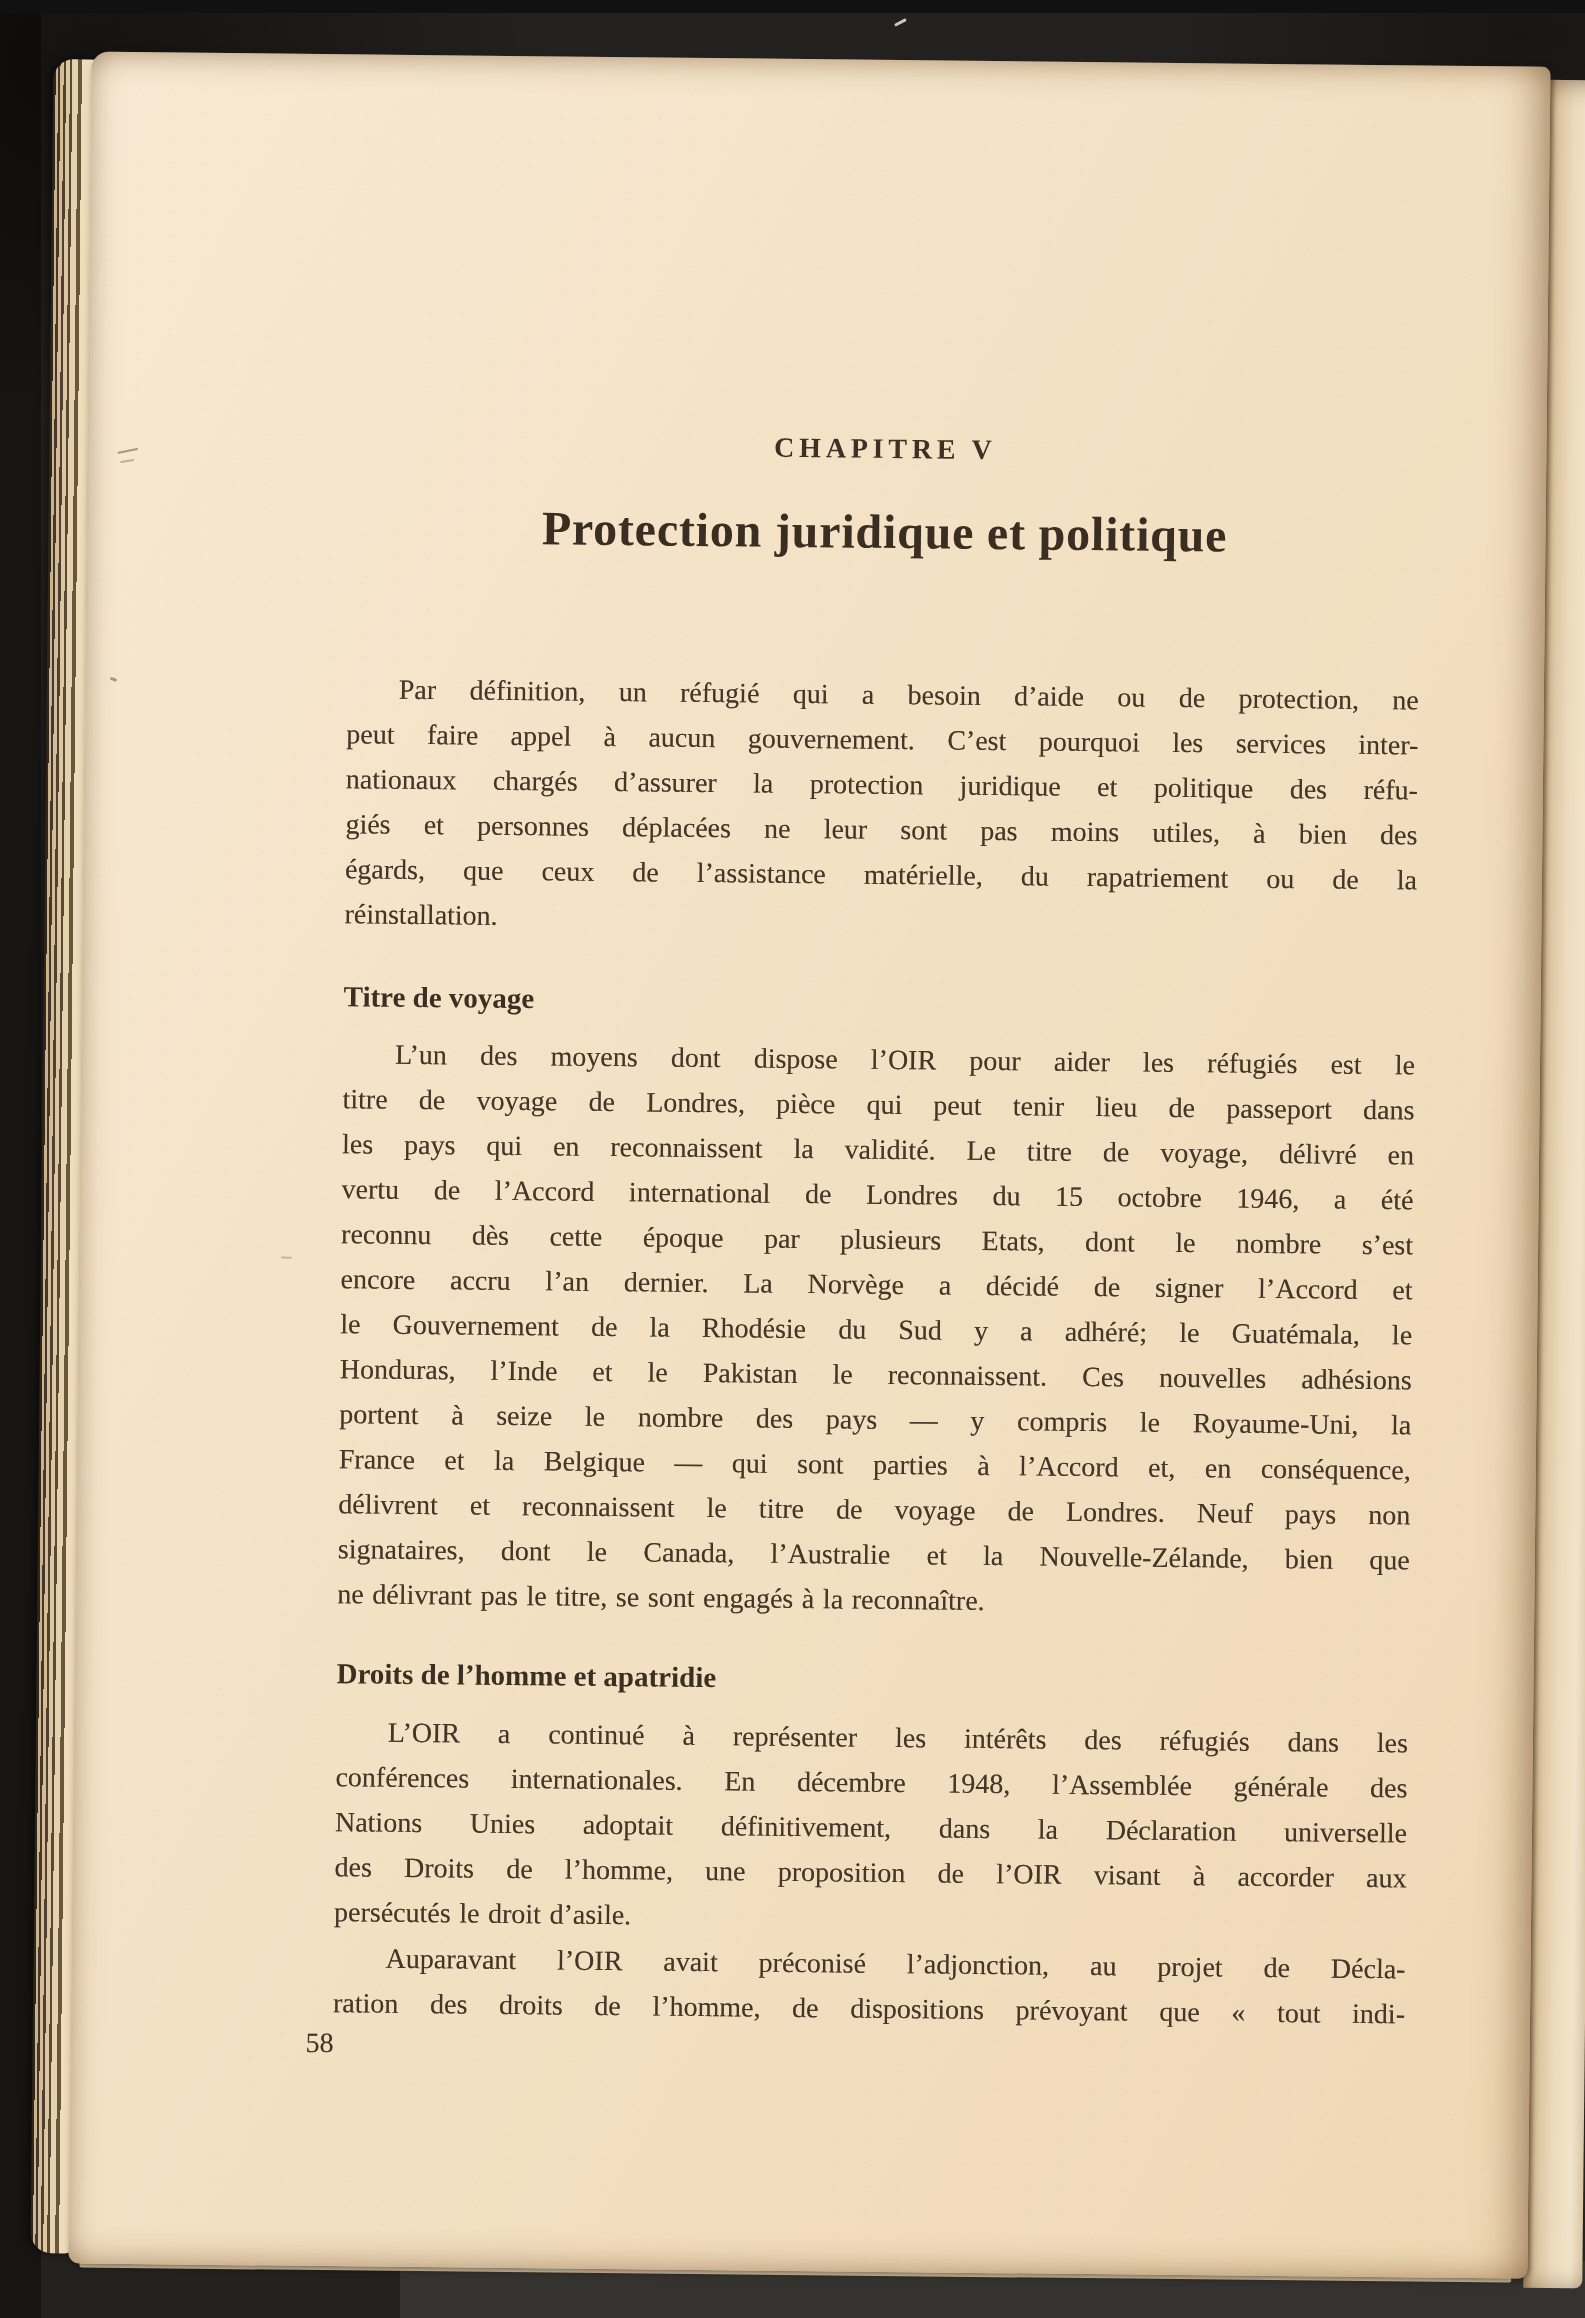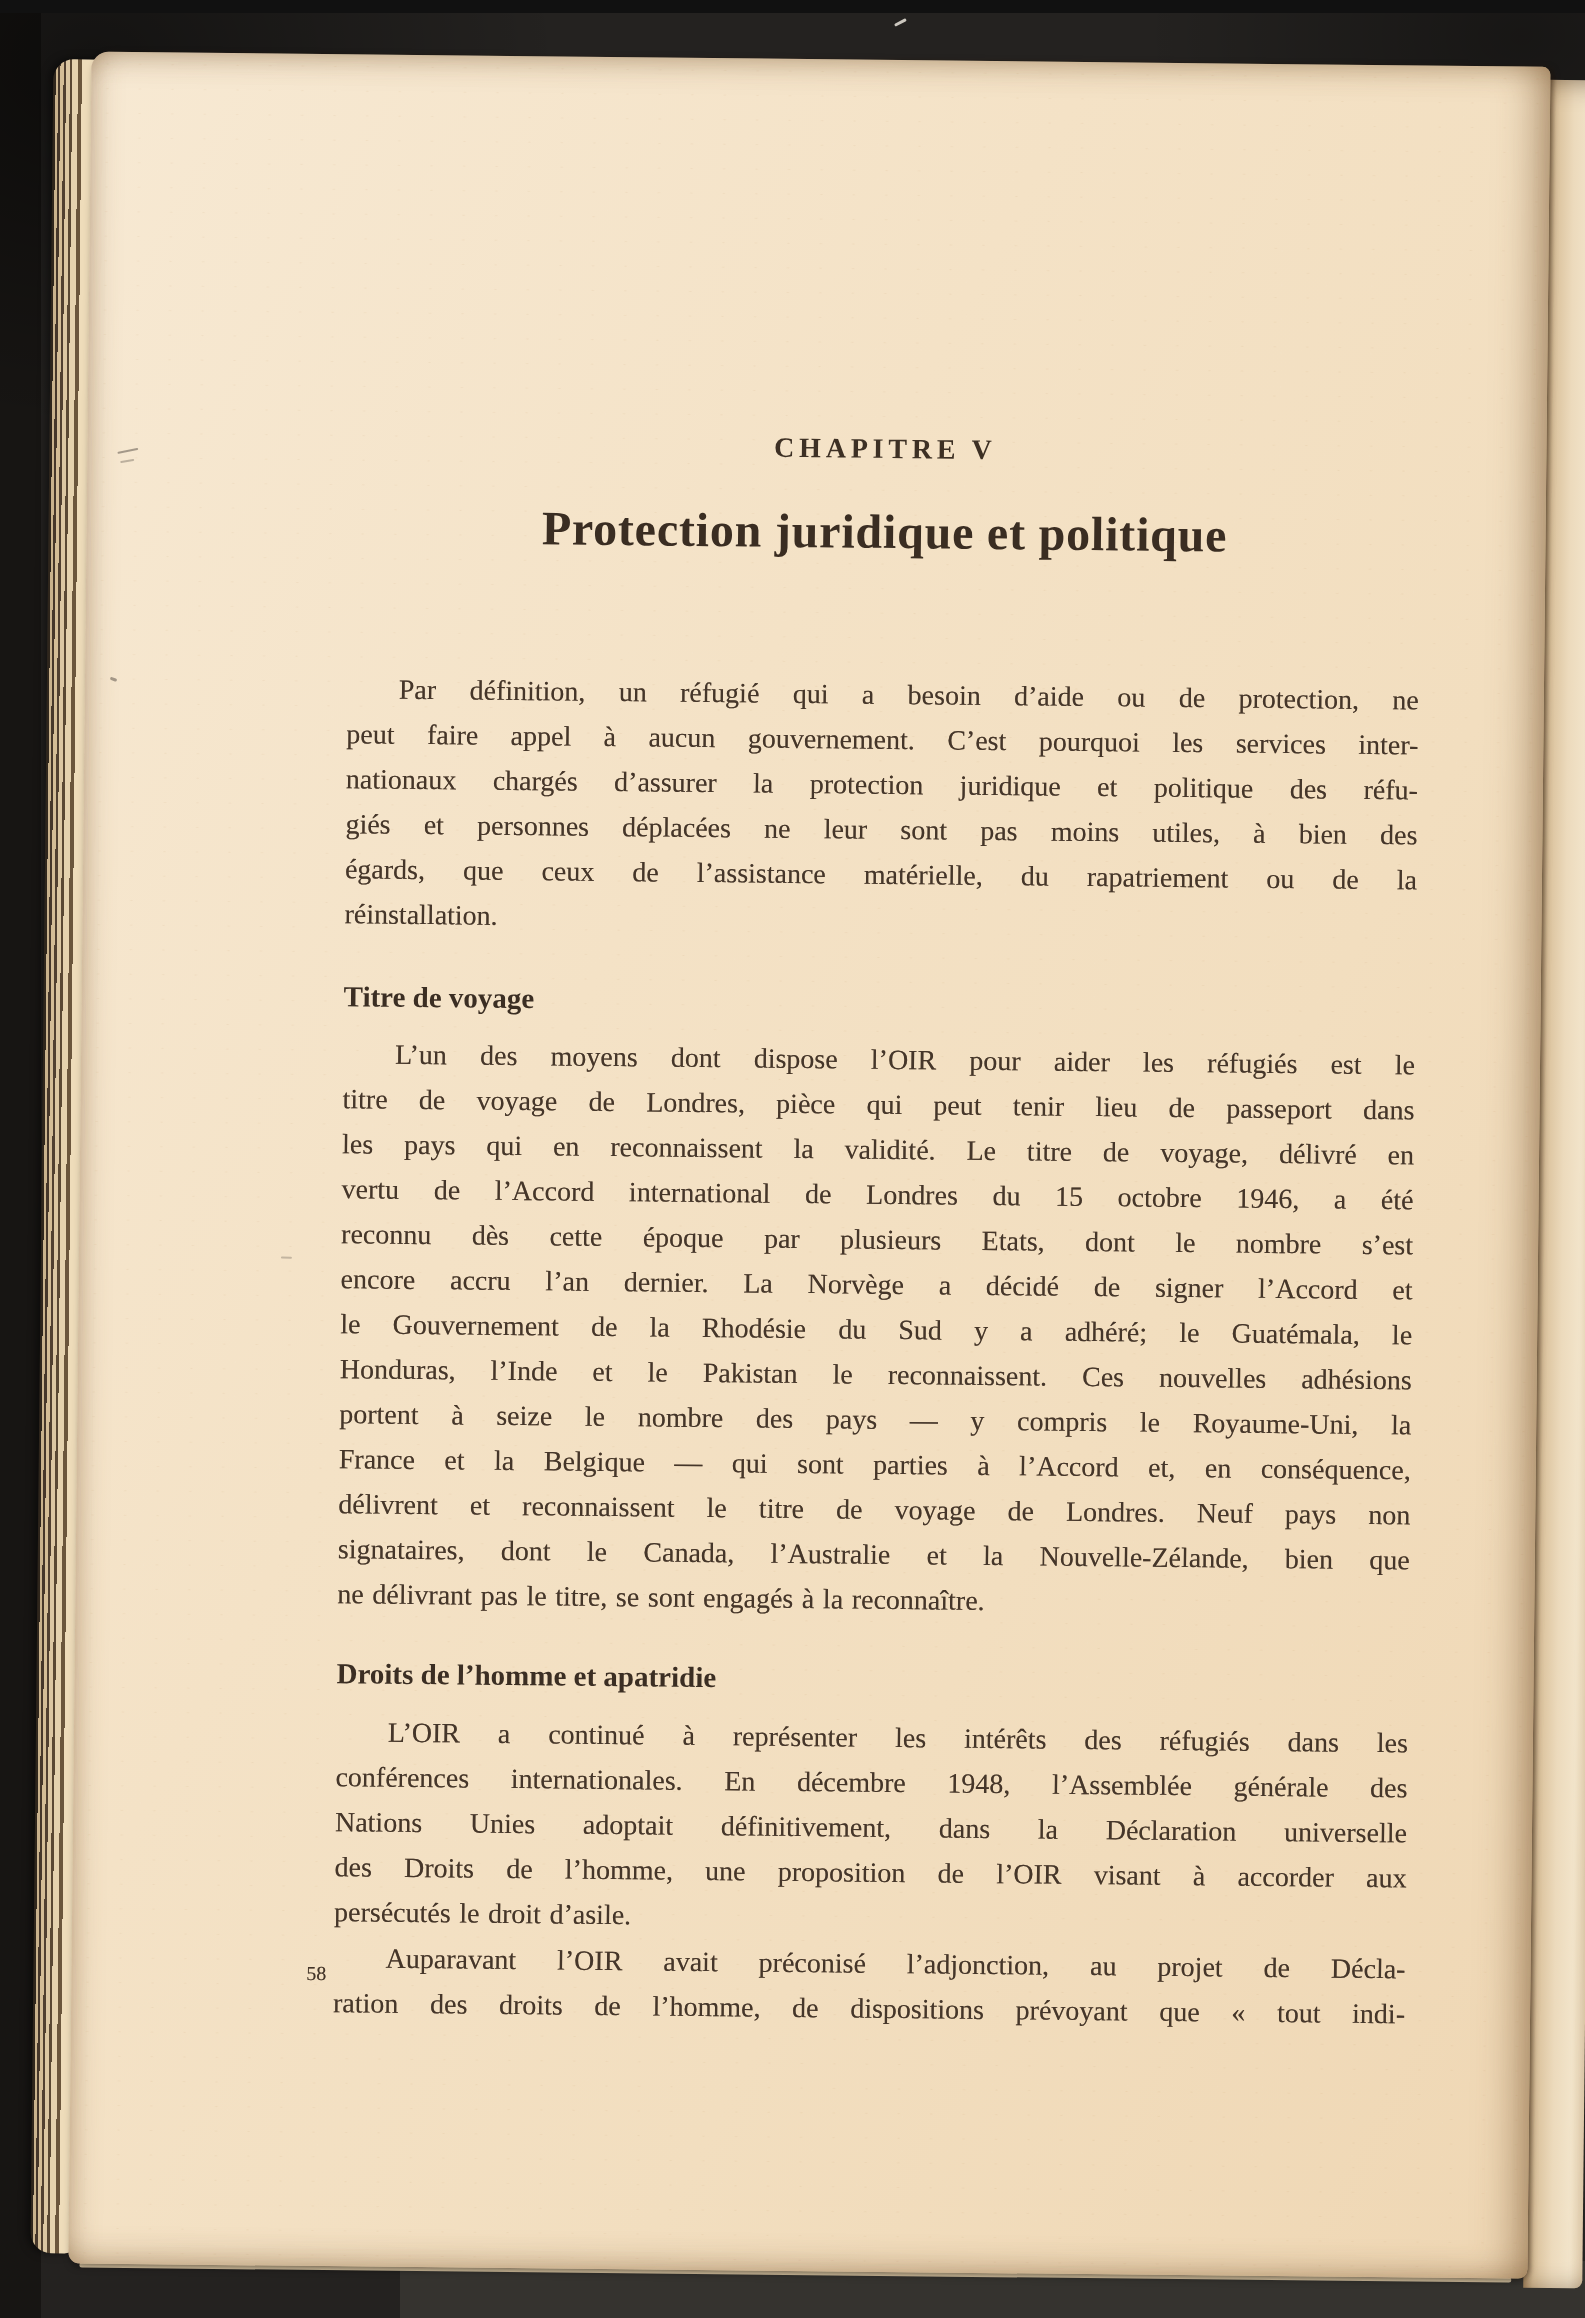--- a/index.html
+++ b/index.html
@@ -49,21 +49,21 @@
   .title{position:absolute;top:444px;width:100%;text-align:center;
     font-size:48px;font-weight:700;letter-spacing:0.8px;color:#3a2d22;}
   .para{position:absolute;width:100%;font-size:28px;line-height:45px;word-spacing:1.6px;}
   .p1{top:612px;} .p2{top:977px;} .p3{top:1655px;} .p4{top:1881px;}
   .h1{position:absolute;top:926px;width:100%;font-size:29px;font-weight:700;color:#3b2e23;}
   .h2{position:absolute;top:1603px;width:100%;font-size:29px;font-weight:700;color:#3b2e23;}
   .line{text-align:justify;text-align-last:justify;white-space:normal;
     text-shadow:0 0 0.5px rgba(74,54,34,.55);}
   .line.ind{text-indent:52px;}
   .line.last{text-align:left;text-align-last:auto;}
-  .pagenum{position:absolute;left:-27px;top:1908px;font-size:20px;color:#43352a;
+  .pagenum{position:absolute;left:-27px;top:1973px;font-size:28px;color:#43352a;
     text-shadow:0 0 0.5px rgba(74,54,34,.5);}
   .speck{position:absolute;left:894px;top:8px;width:12.7px;height:3.2px;background:#e9e4da;
     border-radius:1.6px;transform:rotate(-28deg);opacity:.85;}
   .pencil-mark{position:absolute;background:rgba(96,88,78,.55);border-radius:1.6px;}
   .pm1{left:78px;top:428px;width:20.6px;height:2.4px;transform:rotate(-12deg);}
   .pm1b{left:81px;top:438px;width:14.3px;height:2.4px;transform:rotate(-10deg);opacity:.7;}
   .pm2{left:73px;top:656px;width:7.1px;height:3.2px;transform:rotate(20deg);}
   .pm3{left:250px;top:1233px;width:11px;height:2.4px;opacity:.6;}
 </style>
 </head>

